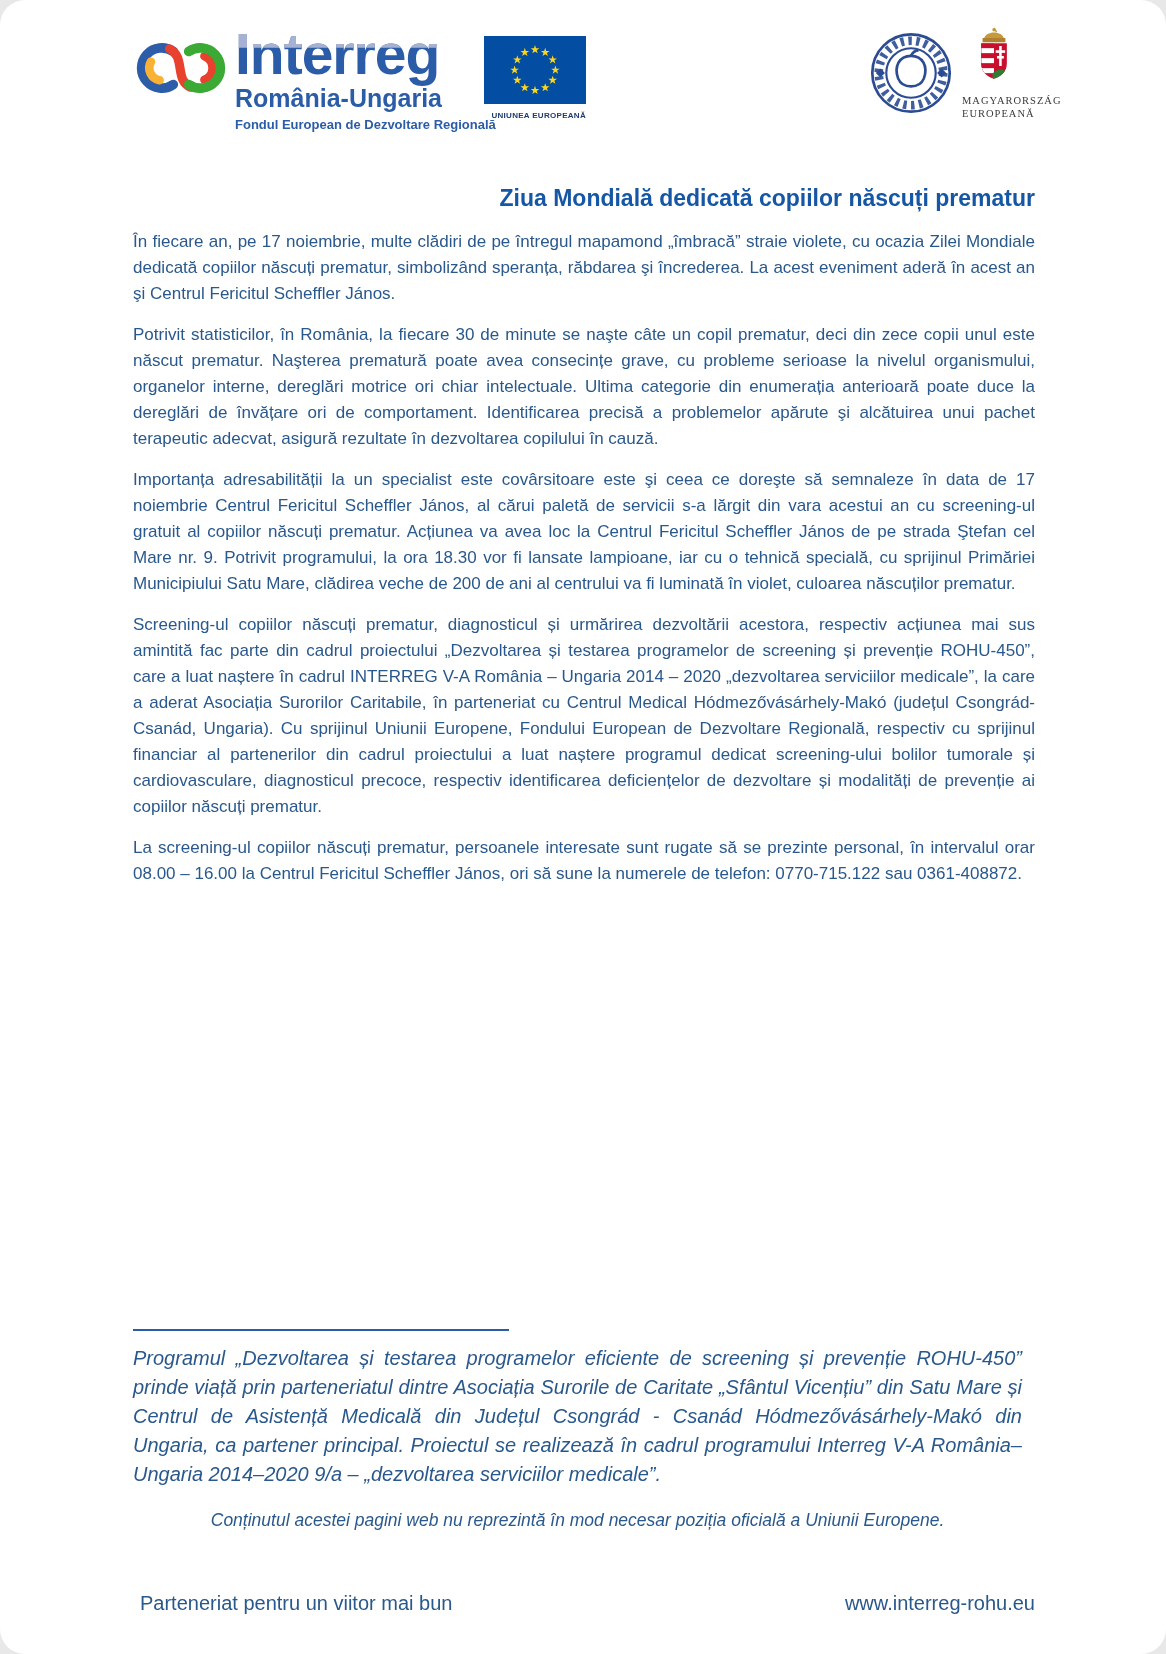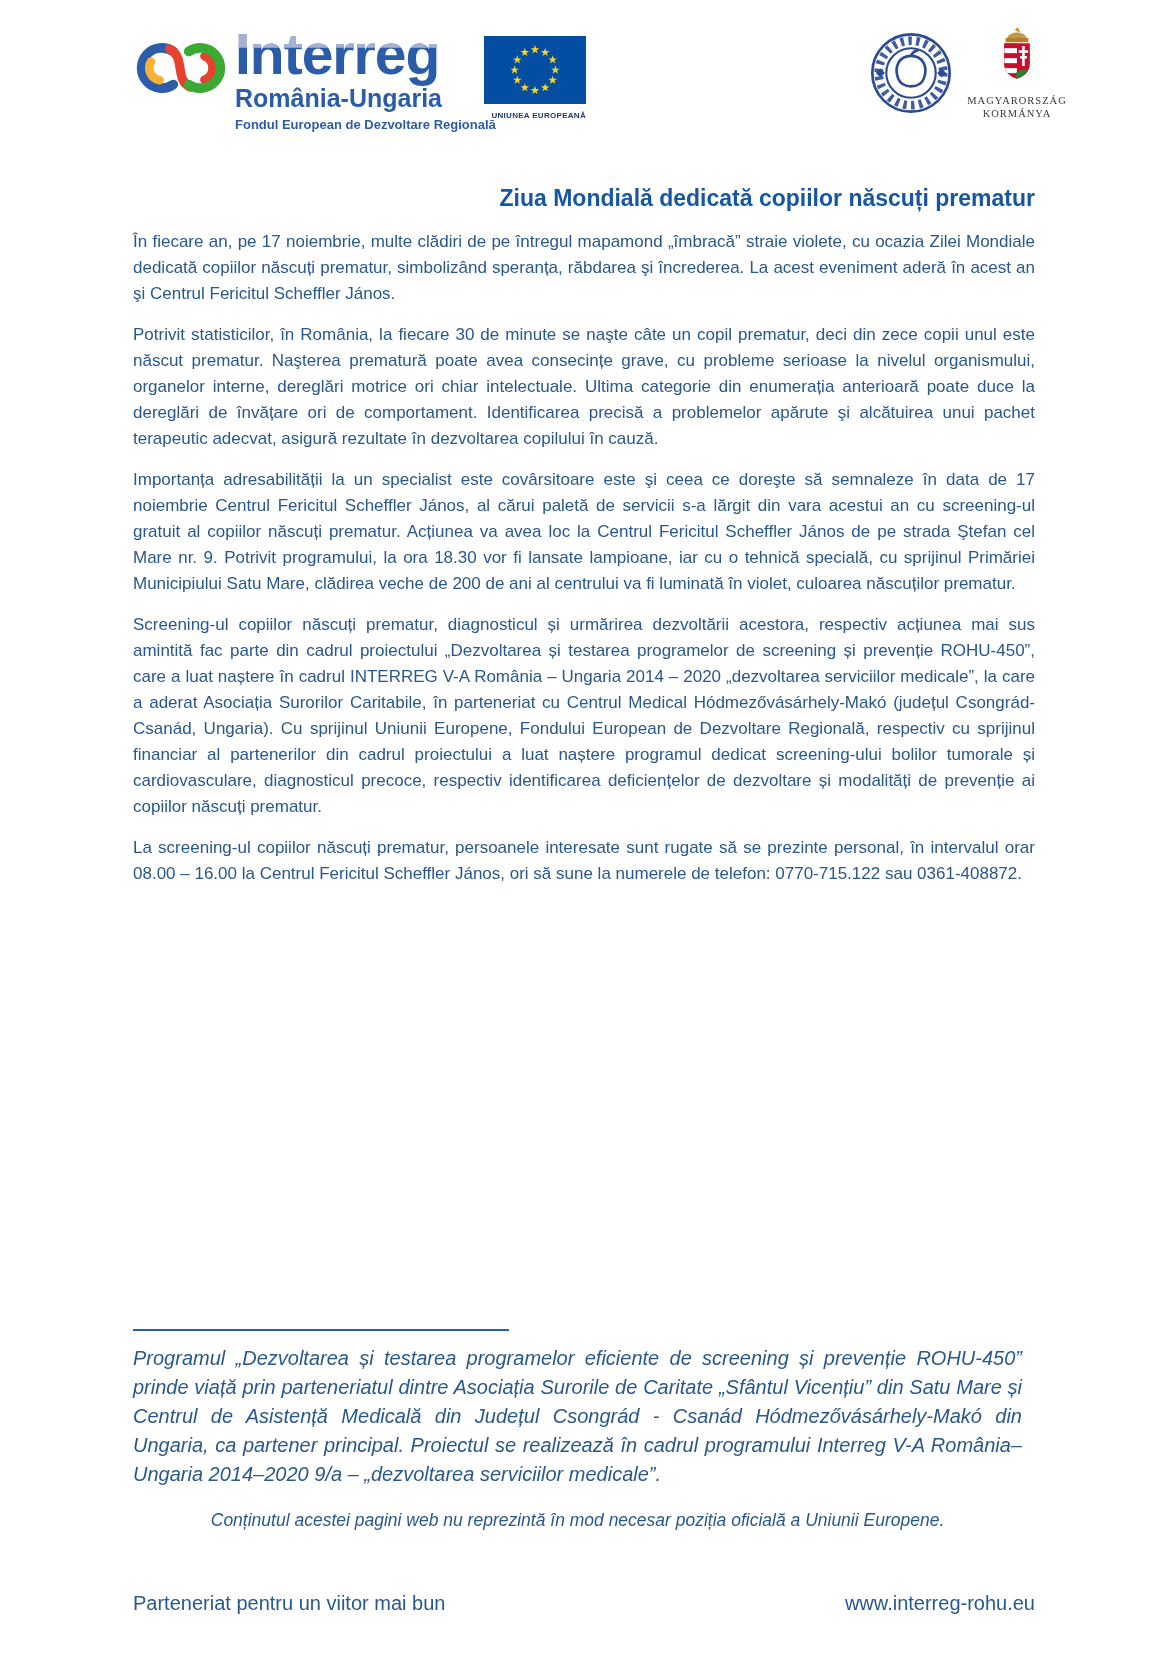--- a/index.html
+++ b/index.html
@@ -3,20 +3,21 @@
 <meta charset="utf-8">
 <style>
   html,body{margin:0;padding:0;background:#e8e8e8;}
   .page{
     position:relative;
     width:1166px;height:1654px;
     background:#ffffff;
     margin:0 auto;
     font-family:"Liberation Sans", sans-serif;
     overflow:hidden;
+    border-radius:25px;
   }
   
   .logo-block{position:absolute;left:133px;top:26px;display:flex;align-items:flex-start;}
   .logo-mark{margin-top:4px;}
   .logo-text{margin-left:6px;}
   .brand-wrap{position:relative;display:inline-block;line-height:1;}
   .brand-base{
     font-weight:bold;font-size:57px;letter-spacing:-1px;
     color:#2B5CA7;line-height:1;
   }
@@ -25,21 +26,21 @@
     font-weight:bold;font-size:57px;letter-spacing:-1px;
     color:#A6B2D4;line-height:1;
     clip-path:inset(0 0 62% 0);
     pointer-events:none;
   }
   .program-name{font-weight:bold;font-size:25px;color:#2B5CA7;margin-top:2px;line-height:1.1;}
   .fund-label{font-weight:bold;font-size:13px;color:#2B5CA7;margin-top:4px;}
   .eu-block{position:absolute;left:484px;top:36px;width:102px;text-align:right;}
   .eu-label{font-weight:bold;font-size:8px;color:#1F3B6E;letter-spacing:.3px;margin-top:3px;}
   .seal{position:absolute;left:868px;top:30px;}
-  .hu-block{position:absolute;left:962px;top:26px;width:110px;text-align:center;}
+  .hu-block{position:absolute;left:962px;top:26px;width:110px;text-align:left;}
   .hu-caption{
     font-family:"Liberation Serif", serif;
     font-size:10.5px;color:#3A3A3A;letter-spacing:1px;line-height:13px;margin-top:4px;
   }
   
   .content{position:absolute;left:133px;right:131px;top:183px;}
   .article-title{
     font-size:23px;font-weight:bold;color:#1556A5;
     margin:0 0 16px 0;line-height:30px;text-align:right;
   }
@@ -53,21 +54,21 @@
   .footnote-text{
     font-size:20px;line-height:29px;color:#29588C;font-style:italic;
     text-align:justify;margin:0;
   }
   .disclaimer{
     font-size:17.5px;color:#29588C;font-style:italic;
     text-align:center;margin-top:21px;
   }
   
   .footer{
-    position:absolute;left:133px;right:131px;top:1592px;
+    position:absolute;left:140px;right:131px;top:1592px;
     display:flex;justify-content:space-between;align-items:baseline;
     font-size:20px;color:#29588C;
   }
   .footer a{color:#29588C;text-decoration:none;}
 </style>
 </head>
 <body>
 
 <div class="page">
 
@@ -147,21 +148,21 @@
           <rect x="13" y="29.5" width="9" height="3.5" fill="#ffffff"></rect>
           <path d="M21 33 Q26.5 28 32 33 L32 38 L21 38 Z" fill="#2E7D32"></path>
           <rect x="25.6" y="14" width="1.8" height="14" fill="#ffffff"></rect>
           <rect x="23.2" y="17" width="6.6" height="1.8" fill="#ffffff"></rect>
           <rect x="24.1" y="21" width="4.8" height="1.8" fill="#ffffff"></rect>
         </g>
       </svg>
     </span>
     <div class="hu-caption">
       <div>MAGYARORSZÁG</div>
-      <div>KORMÁNYA</div>
+      <div>EUROPEANĂ</div>
     </div>
   </div>
 
   <div class="content">
     <h1 class="article-title">Ziua Mondială dedicată copiilor născuți prematur</h1>
     <p>În fiecare an, pe 17 noiembrie, multe clădiri de pe întregul mapamond „îmbracă” straie violete, cu ocazia Zilei Mondiale dedicată copiilor născuți prematur, simbolizând speranța, răbdarea şi încrederea. La acest eveniment aderă în acest an şi Centrul Fericitul Scheffler János.</p>
     <p>Potrivit statisticilor, în România, la fiecare 30 de minute se naşte câte un copil prematur, deci din zece copii unul este născut prematur. Naşterea prematură poate avea consecințe grave, cu probleme serioase la nivelul organismului, organelor interne, dereglări motrice ori chiar intelectuale. Ultima categorie din enumerația anterioară poate duce la dereglări de învățare ori de comportament. Identificarea precisă a problemelor apărute şi alcătuirea unui pachet terapeutic adecvat, asigură rezultate în dezvoltarea copilului în cauză.</p>
     <p>Importanța adresabilității la un specialist este covârsitoare este şi ceea ce doreşte să semnaleze în data de 17 noiembrie Centrul Fericitul Scheffler János, al cărui paletă de servicii s-a lărgit din vara acestui an cu screening-ul gratuit al copiilor născuți prematur. Acțiunea va avea loc la Centrul Fericitul Scheffler János de pe strada Ştefan cel Mare nr. 9. Potrivit programului, la ora 18.30 vor fi lansate lampioane, iar cu o tehnică specială, cu sprijinul Primăriei Municipiului Satu Mare, clădirea veche de 200 de ani al centrului va fi luminată în violet, culoarea născuților prematur.</p>
     <p>Screening-ul copiilor născuți prematur, diagnosticul și urmărirea dezvoltării acestora, respectiv acțiunea mai sus amintită fac parte din cadrul proiectului „Dezvoltarea și testarea programelor de screening și prevenție ROHU-450”, care a luat naștere în cadrul INTERREG V-A România – Ungaria 2014 – 2020 „dezvoltarea serviciilor medicale”, la care a aderat Asociația Surorilor Caritabile, în parteneriat cu Centrul Medical Hódmezővásárhely-Makó (județul Csongrád- Csanád, Ungaria). Cu sprijinul Uniunii Europene, Fondului European de Dezvoltare Regională, respectiv cu sprijinul financiar al partenerilor din cadrul proiectului a luat naștere programul dedicat screening-ului bolilor tumorale și cardiovasculare, diagnosticul precoce, respectiv identificarea deficiențelor de dezvoltare și modalități de prevenție ai copiilor născuți prematur.</p>
     <p>La screening-ul copiilor născuți prematur, persoanele interesate sunt rugate să se prezinte personal, în intervalul orar 08.00 – 16.00 la Centrul Fericitul Scheffler János, ori să sune la numerele de telefon: 0770-715.122 sau 0361-408872.</p>

